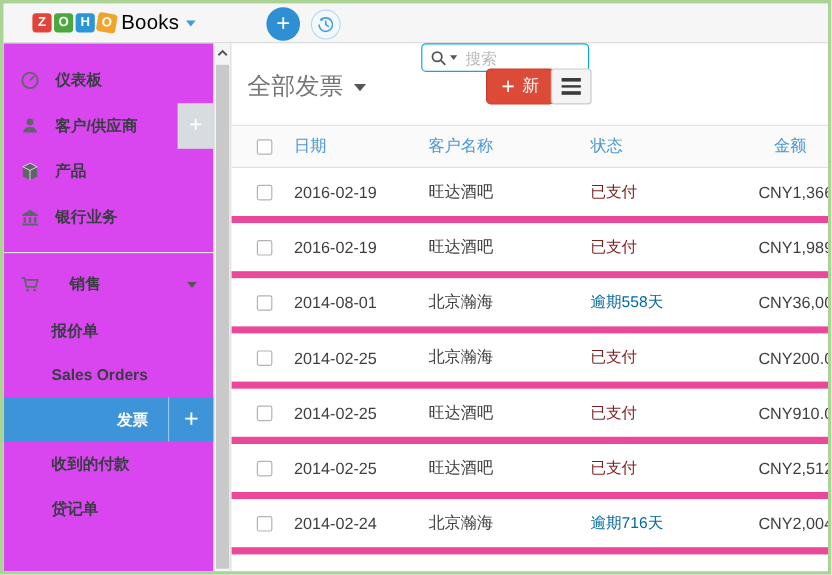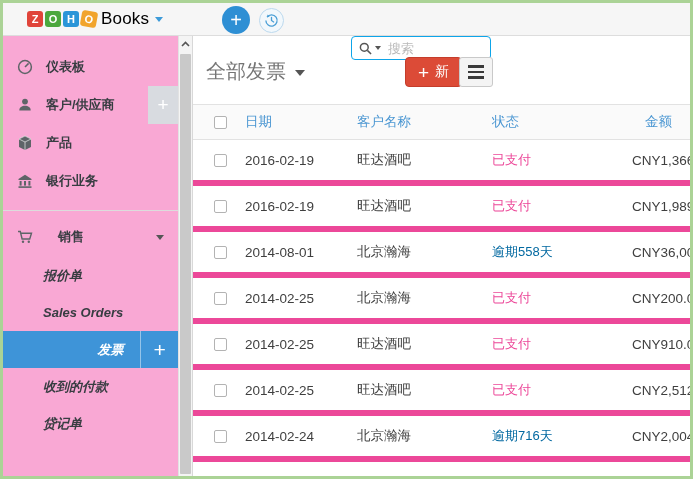--- a/index.html
+++ b/index.html
@@ -59,42 +59,42 @@
     font-size:13px; color:#444; width:84px; margin-left:7px;
     font-family:inherit;
   }
   .search-input::placeholder { color:#b9b9b9; }
 
   
   .body { flex:1; display:flex; min-height:0; }
 
   
   .sidebar {
-    flex:0 0 175px; background:#f9a8d4; padding-top:12px;
+    flex:0 0 175px; background:#d946ef; padding-top:12px;
     overflow:hidden; color:#383d42;
   }
   .side-item {
     height:38px; display:flex; align-items:center;
     padding-left:14px; position:relative; cursor:pointer;
     font-size:13px; font-weight:600;
   }
   .side-item .icn { width:17px; margin-right:12px; color:#5f6468; display:flex; }
   .plus-block {
     position:absolute; right:0; top:0; bottom:0; width:30px;
     background:#d8dbe0; color:#fff; font-size:19px; font-weight:300;
     display:flex; align-items:center; justify-content:center; cursor:pointer;
   }
   .side-divider { border-top:1px solid #dcdcdc; margin:10px 0 6px 0; }
   .side-sales { height:40px;gap:12px; }
   .caret-dark { border-left:4px solid transparent; border-right:4px solid transparent;
     border-top:5px solid #555; position:absolute; right:14px; top:18px; }
   .sub-item {
     height:37px; display:flex; align-items:center;
     padding-left:40px; font-size:13px; font-weight:600;
-    position:relative; cursor:pointer;font-style:italic;
+    position:relative; cursor:pointer;
   }
   .sub-item.selected { background:#3e94d8; color:#fff;justify-content:center; }
   .sub-item.selected .plus-block {
     width:38px; background:transparent; border-left:1px solid rgba(255,255,255,.45);
     font-size:21px;
   }
 
   
   .side-scrollbar {
     flex:0 0 15px; background:#f4f4f4;
@@ -147,21 +147,21 @@
     height:46px; border-bottom:6px solid #ec4899;
     font-size:13.5px; color:#3f3f3f; cursor:pointer; background:#fff;
   }
   .cb-cell { padding-left:21px; }
   .checkbox {
     width:13px; height:13px; background:#fff;
     border:1px solid #b3b3b3; border-radius:2px; cursor:pointer;
   }
   .amount-cell { text-align:right; }
   .status { font-size:13px; }
-  [data-status="paid"] { color:#ec4899; }
+  [data-status="paid"] { color:#7f1d1d; }
   [data-status="overdue"] { color:#0369a1; }
 </style>
 </head>
 <body>
 
 <div class="page">
 
   <div class="topbar">
     <div class="logo">
       <div class="logo-tiles">

